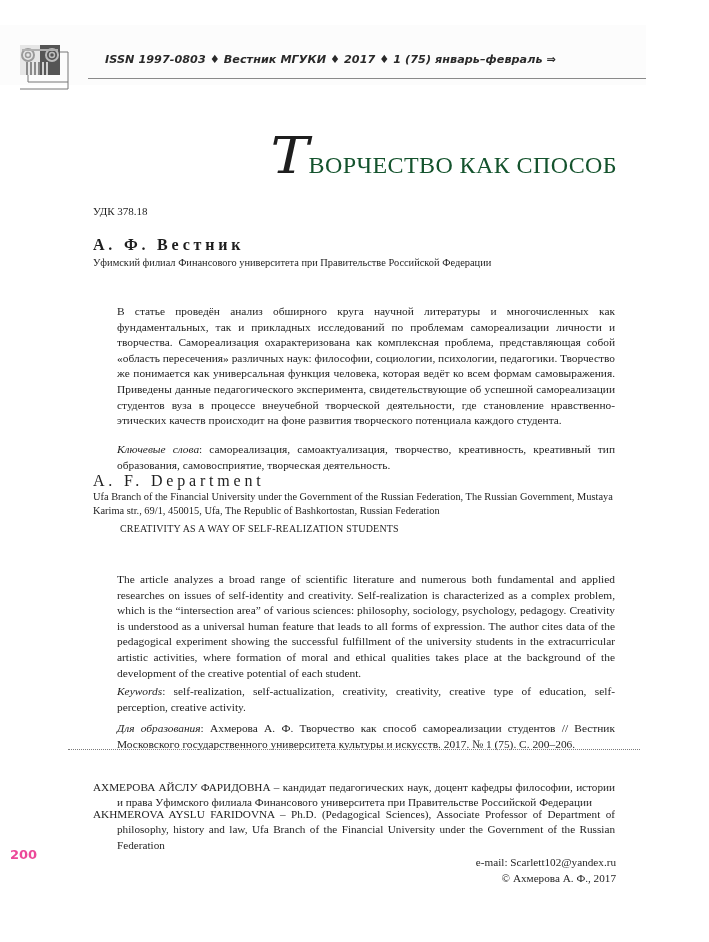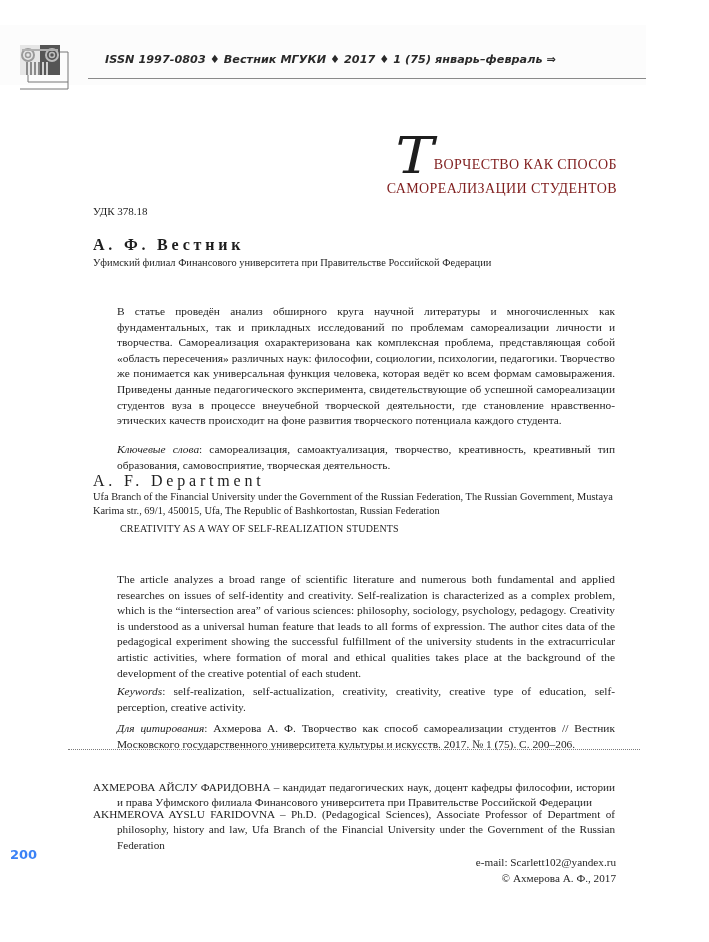--- a/index.html
+++ b/index.html
@@ -23,21 +23,21 @@
     }
 
     
     .title-block { right: 92px; top: 128px; text-align: right; }
     .title-line1 { display: flex; align-items: flex-end; justify-content: flex-end; height: 48px; }
     .title-initial {
       font-family: "DejaVu Serif", serif; font-style: italic; font-size: 50px; line-height: 40px;
       color: #1e1e1e; margin-right: 2px; transform: scaleX(1.15); display: inline-block;
     }
     .title-rest, .title-line2 {
-      font-size: 14px; letter-spacing: 0.4px; color: #7f1d1d; line-height: 22px;
+      font-size: 24px; letter-spacing: 0.4px; color: #14532d; line-height: 22px;
     }
     .title-line2 { margin-top: 2px; }
 
     .udk { left: 93px; top: 205px; font-size: 11px; }
     .author-ru {
       left: 93px; top: 236px; font-size: 16px; letter-spacing: 3.8px; font-weight: bold;
     }
     .affil-ru { left: 93px; top: 257px; font-size: 10.4px; }
 
     .para {
@@ -66,21 +66,21 @@
       border-top: 1px dotted #7a7a7a;
     }
 
     .bio { left: 93px; width: 522px; font-size: 11.2px; line-height: 15.4px; text-align: justify; }
     .bio p { margin: 0; padding-left: 24px; text-indent: -24px; }
     .bio-ru { top: 759px; margin-top: 21px; }
     .bio-en { top: 807px; }
 
     .page-number {
       left: 10px; top: 847px; font-family: "DejaVu Sans", sans-serif; font-weight: bold;
-      font-size: 13px; color: #3b82f6;
+      font-size: 13px; color: #ec4899;
     }
     .contact {
       right: 93px; top: 855px; text-align: right; font-size: 11.2px; line-height: 15.5px;
     }
   </style>
 </head>
 <body>
 
 <div class="abs header-band"></div>
 <div class="abs logo">
@@ -108,42 +108,41 @@
   </svg>
 </div>
 <div class="abs header-rule"></div>
 <div class="abs header-text">ISSN 1997-0803 ♦ Вестник МГУКИ ♦ 2017 ♦ 1 (75) январь–февраль ⇒</div>
 
 <div class="abs title-block">
   <div class="title-line1">
     <span class="title-initial">Т</span>
     <span class="title-rest">ВОРЧЕСТВО КАК СПОСОБ</span>
   </div>
-  <div class="title-line2">САМОРЕАЛИЗАЦИИ СТУДЕНТОВ</div>
 </div>
 
 <div class="abs udk">УДК 378.18</div>
 
 <div class="abs author-ru">А. Ф. Вестник</div>
 <div class="abs affil-ru">Уфимский филиал Финансового университета при Правительстве Российской Федерации</div>
 
 <div class="abs para abstract-ru">В статье проведён анализ обширного круга научной литературы и многочисленных как фундаментальных, так и прикладных исследований по проблемам самореализации личности и творчества. Самореализация охарактеризована как комплексная проблема, представляющая собой «область пересечения» различных наук: философии, социологии, психологии, педагогики. Творчество же понимается как универсальная функция человека, которая ведёт ко всем формам самовыражения. Приведены данные педагогического эксперимента, свидетельствующие об успешной самореализации студентов вуза в процессе внеучебной творческой деятельности, где становление нравственно-этических качеств происходит на фоне развития творческого потенциала каждого студента.</div>
 
 <div class="abs para keywords-ru"><span class="italic">Ключевые слова</span><span>: самореализация, самоактуализация, творчество, креативность, креативный тип образования, самовосприятие, творческая деятельность.</span></div>
 
 <div class="abs author-en">A. F. Department</div>
 <div class="abs affil-en">Ufa Branch of the Financial University under the Government of the Russian Federation, The Russian Government, Mustaya Karima str., 69/1, 450015, Ufa, The Republic of Bashkortostan, Russian Federation</div>
 
 <div class="abs title-en">CREATIVITY AS A WAY OF SELF-REALIZATION STUDENTS</div>
 
 <div class="abs para abstract-en">The article analyzes a broad range of scientific literature and numerous both fundamental and applied researches on issues of self-identity and creativity. Self-realization is characterized as a complex problem, which is the “intersection area” of various sciences: philosophy, sociology, psychology, pedagogy. Creativity is understood as a universal human feature that leads to all forms of expression. The author cites data of the pedagogical experiment showing the successful fulfillment of the university students in the extracurricular artistic activities, where formation of moral and ethical qualities takes place at the background of the development of the creative potential of each student.</div>
 
 <div class="abs para keywords-en"><span class="italic">Keywords</span><span>: self-realization, self-actualization, creativity, creativity, creative type of education, self-perception, creative activity.</span></div>
 
-<div class="abs para citation"><span class="italic">Для цитирования</span><span>: Ахмерова А. Ф. Творчество как способ самореализации студентов // Вестник Московского государственного университета культуры и искусств. 2017. № 1 (75). С. 200–206.</span></div>
+<div class="abs para citation"><span class="italic">Для образования</span><span>: Ахмерова А. Ф. Творчество как способ самореализации студентов // Вестник Московского государственного университета культуры и искусств. 2017. № 1 (75). С. 200–206.</span></div>
 
 <div class="abs dotted-rule"></div>
 
 <div class="abs bio bio-ru">
   <p><span>АХМЕРОВА АЙСЛУ ФАРИДОВНА</span><span> – кандидат педагогических наук, доцент кафедры философии, истории и права Уфимского филиала Финансового университета при Правительстве Российской Федерации</span></p>
 </div>
 <div class="abs bio bio-en">
   <p><span>AKHMEROVA AYSLU FARIDOVNA</span><span> – Ph.D. (Pedagogical Sciences), Associate Professor of Department of philosophy, history and law, Ufa Branch of the Financial University under the Government of the Russian Federation</span></p>
 </div>
 

